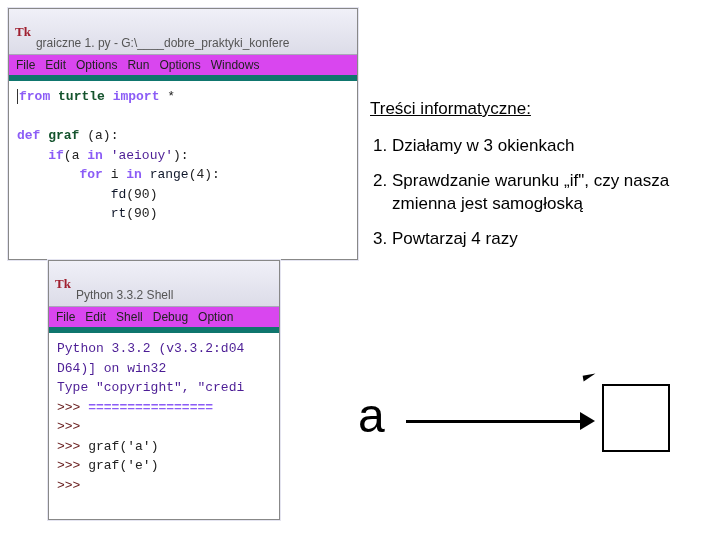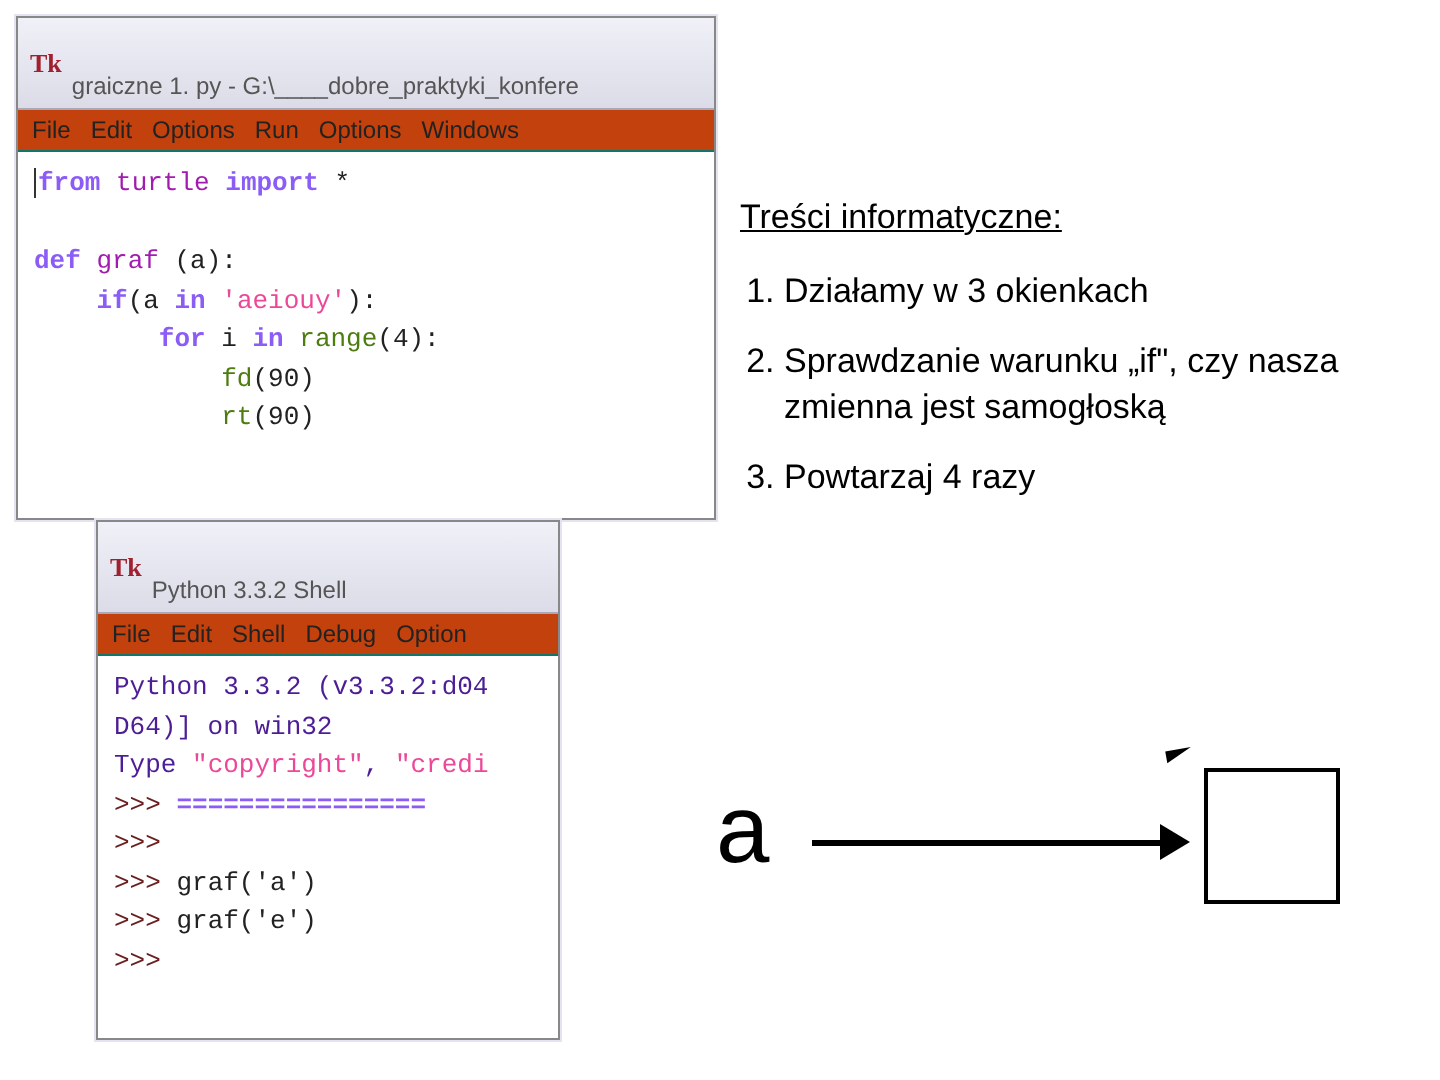--- a/index.html
+++ b/index.html
@@ -47,41 +47,41 @@
   }
   .tk-icon::after {
     content: "";
   }
   .title-text {
     white-space: nowrap;
     overflow: hidden;
     margin-top: 23px;
   }
   .menubar {
-    background: #c2410c;
+    background: #d946ef;
     display: flex;
     gap: 10px;
     padding: 3px 7px;
-    border-bottom: 1px solid #0f766e;
+    border-bottom: 6px solid #0f766e;
     font-size: 12px;
     color: #222;
   }
   .code-area {
     padding: 6px 8px;
     font-family: "Courier New", monospace;
     font-size: 13px;
     line-height: 1.5;
     white-space: pre;
     color: #333;
     overflow: hidden;
   }
   .kw-orange { color: #8b5cf6; font-weight: bold; }
-  .kw-blue { color: #a21caf; }
-  .kw-purple { color: #4d7c0f; }
-  .kw-green { color: #ec4899; }
+  .kw-blue { color: #14532d; font-weight: bold; }
+  .kw-purple { color: #0f172a; }
+  .kw-green { color: #4c1d95; }
   .kw-black { color: #222; }
   .kw-grey { color: #4c1d95; }
   .prompt { color: #6a2020; }
   .notes {
     position: absolute;
     left: 370px;
     top: 98px;
     width: 345px;
     font-size: 17px;
     color: #000;

